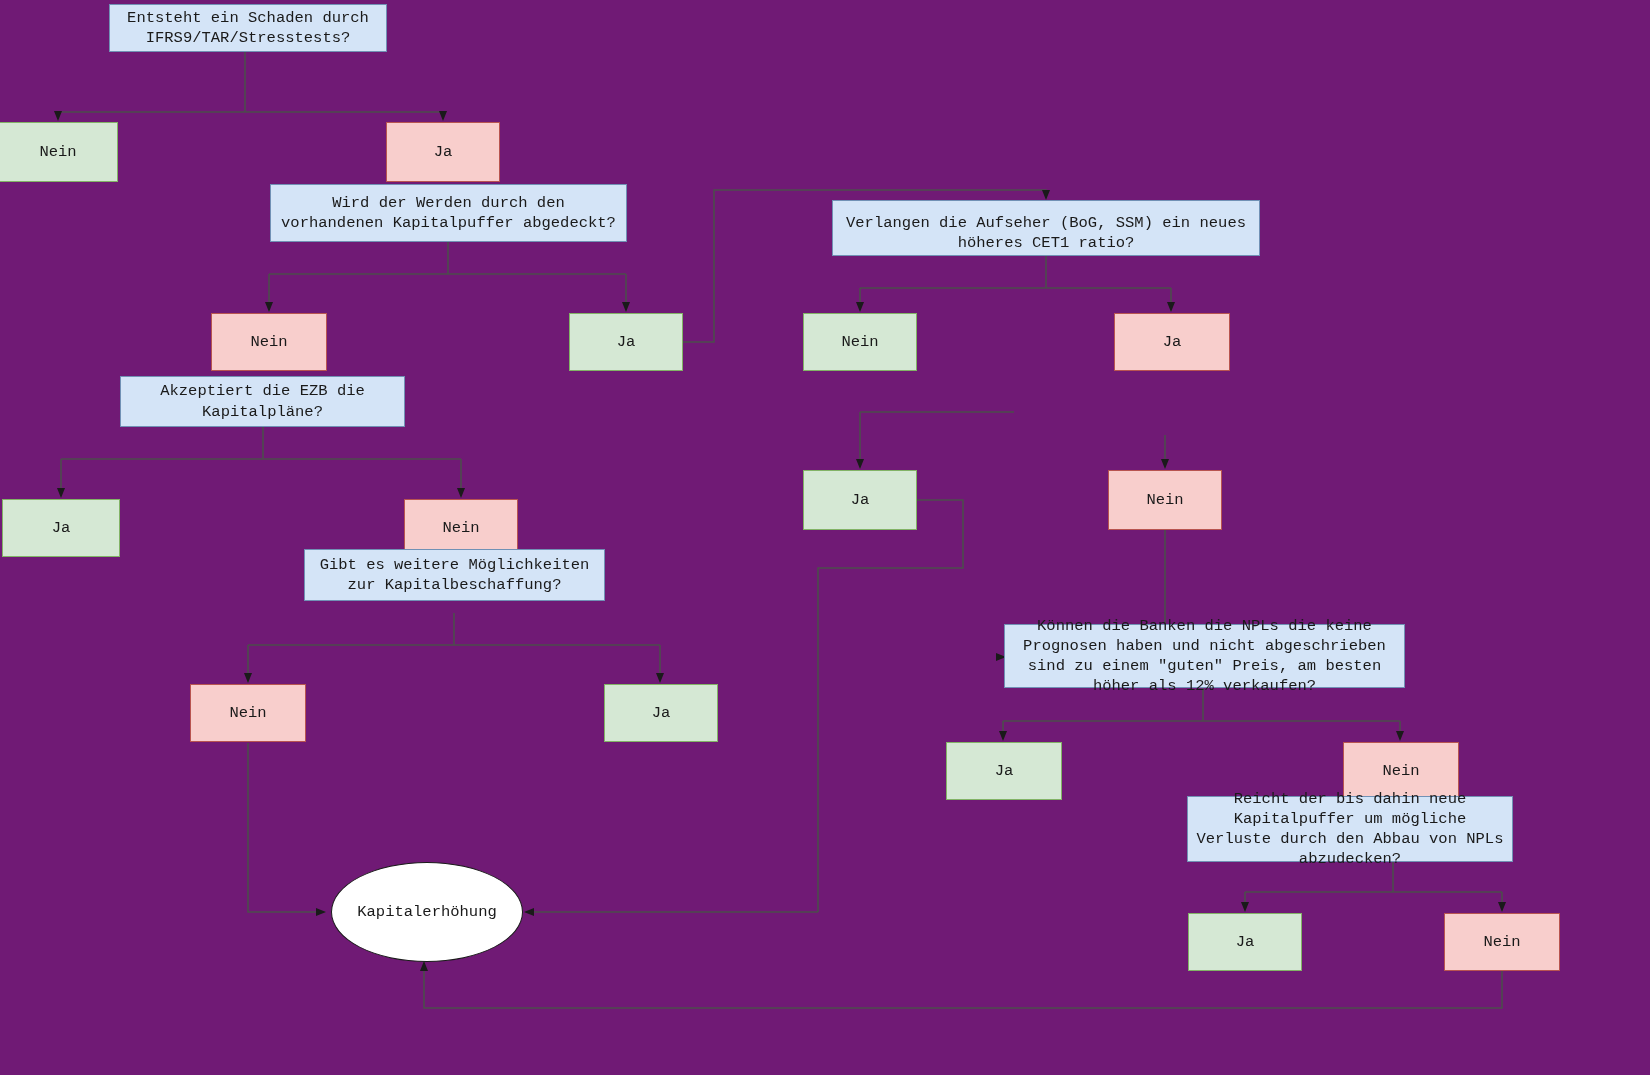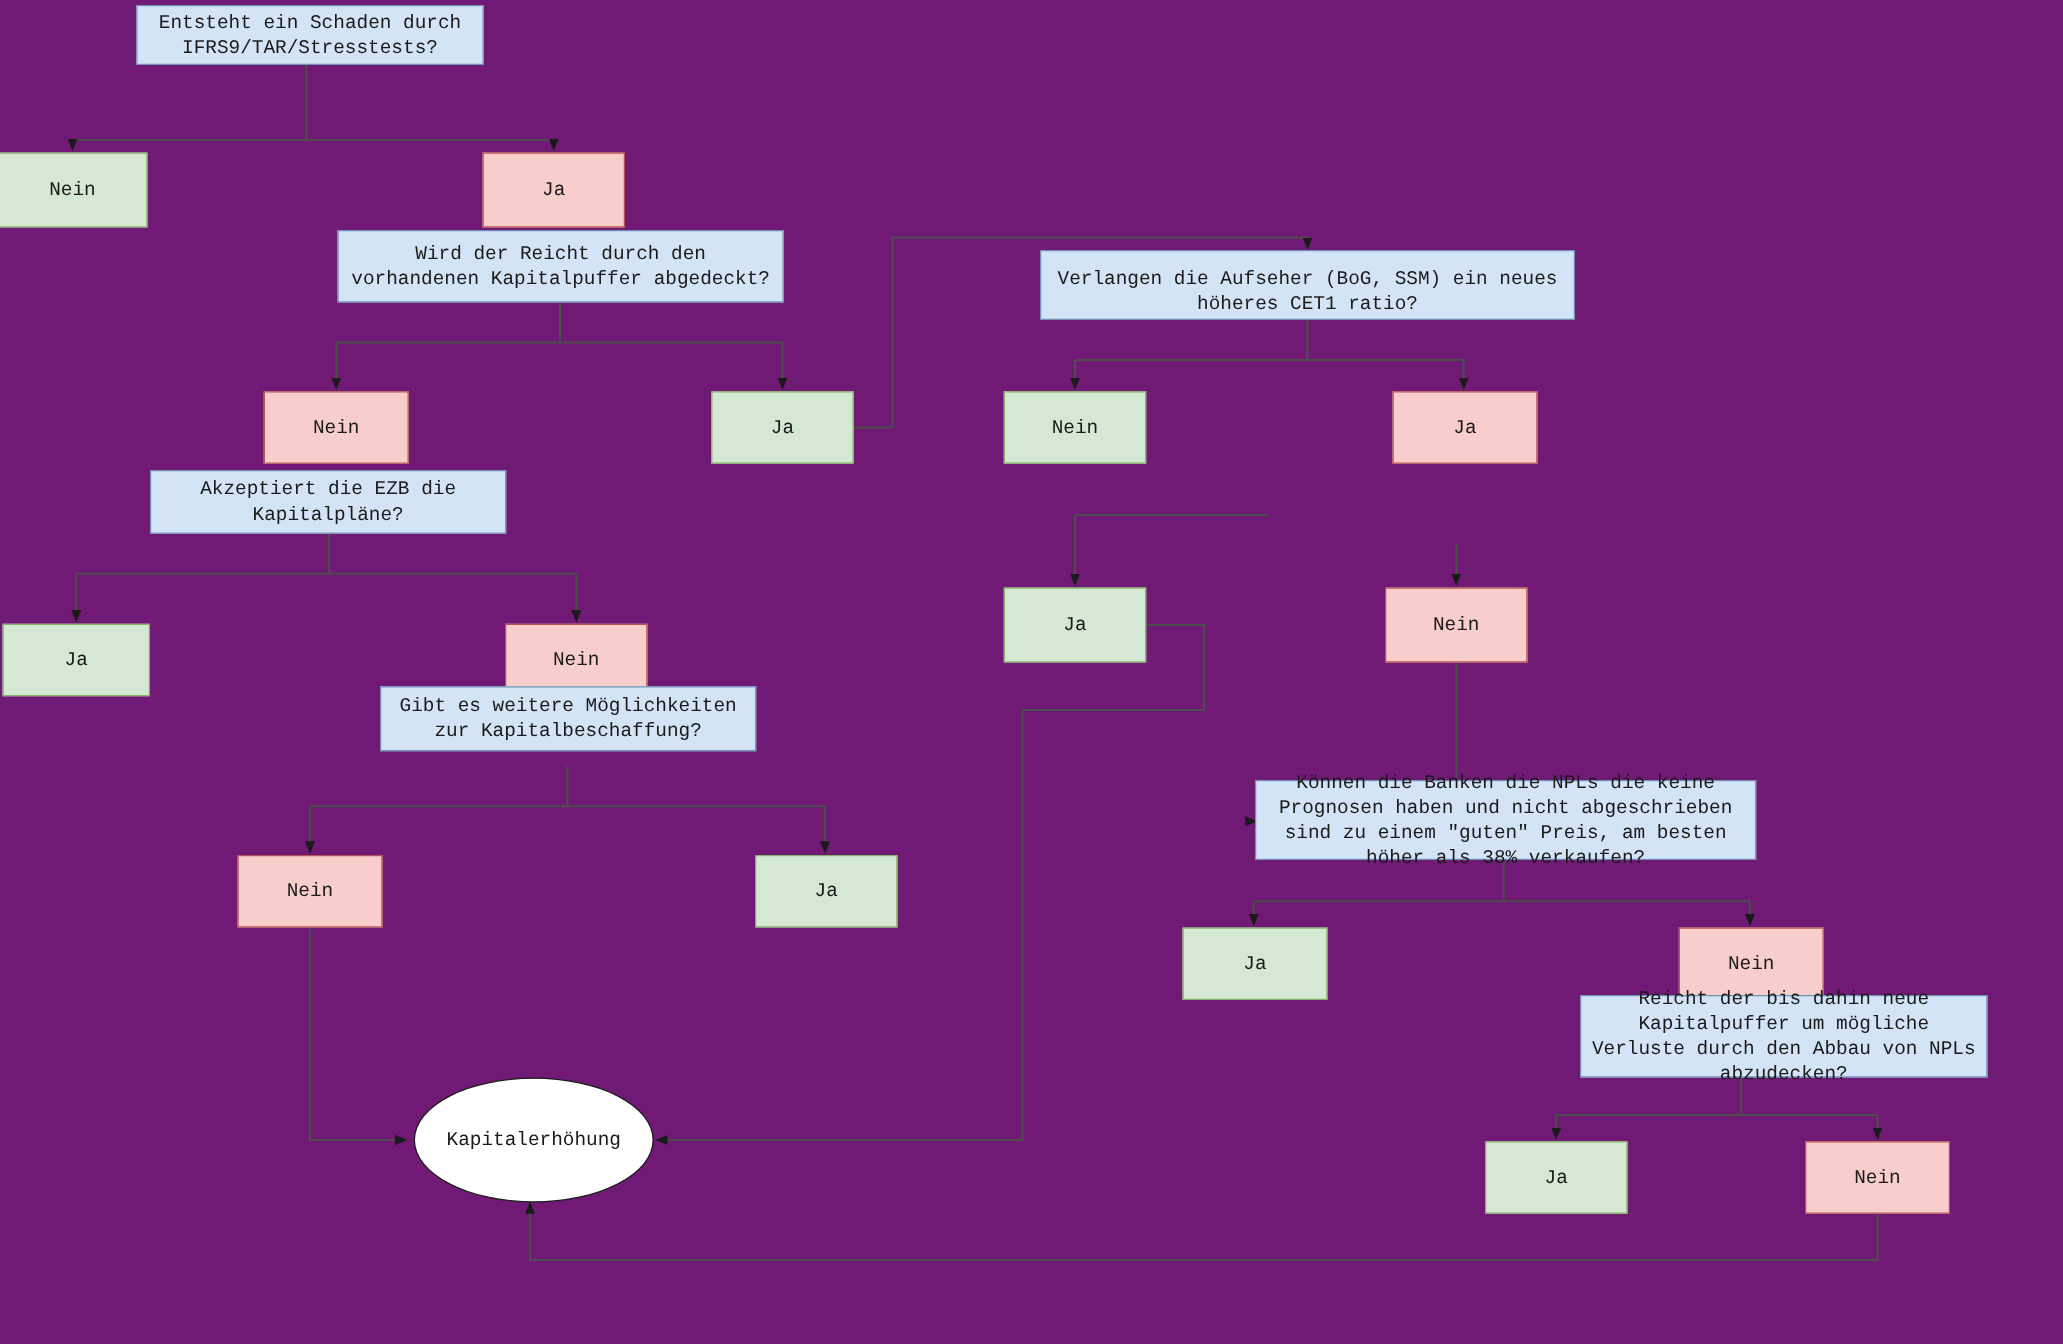--- a/index.html
+++ b/index.html
@@ -128,21 +128,21 @@
 
   <div class="node yes" style="left:-2px; top:122px; width:120px; height:60px;">
     <span>Nein</span>
   </div>
 
   <div class="node no" style="left:386px; top:122px; width:114px; height:60px;">
     <span>Ja</span>
   </div>
 
   <div class="node process" style="left:270px; top:184px; width:357px; height:58px;">
-    <span>Wird der Reicht durch den vorhandenen Kapitalpuffer abgedeckt?</span>
+    <span>Wird der Werden durch den vorhandenen Kapitalpuffer abgedeckt?</span>
   </div>
 
   <div class="node no" style="left:211px; top:313px; width:116px; height:58px;">
     <span>Nein</span>
   </div>
 
   <div class="node yes" style="left:569px; top:313px; width:114px; height:58px;">
     <span>Ja</span>
   </div>
 
@@ -185,32 +185,32 @@
 
   <div class="node no" style="left:190px; top:684px; width:116px; height:58px;">
     <span>Nein</span>
   </div>
 
   <div class="node yes" style="left:604px; top:684px; width:114px; height:58px;">
     <span>Ja</span>
   </div>
 
   <div class="node process" style="left:1004px; top:624px; width:401px; height:64px;">
-    <span>Können die Banken die NPLs die keine Prognosen haben und nicht abgeschrieben sind zu einem "guten" Preis, am besten höher als 38% verkaufen?</span>
+    <span>Können die Banken die NPLs die keine Prognosen haben und nicht abgeschrieben sind zu einem "guten" Preis, am besten höher als 12% verkaufen?</span>
   </div>
 
   <div class="node yes" style="left:946px; top:742px; width:116px; height:58px;">
     <span>Ja</span>
   </div>
 
   <div class="node no" style="left:1343px; top:742px; width:116px; height:58px;">
     <span>Nein</span>
   </div>
 
-  <div class="node process" style="left:1264px; top:796px; width:326px; height:66px;">
+  <div class="node process" style="left:1187px; top:796px; width:326px; height:66px;">
     <span>Reicht der bis dahin neue Kapitalpuffer um mögliche Verluste durch den Abbau von NPLs abzudecken?</span>
   </div>
 
   <div class="node yes" style="left:1188px; top:913px; width:114px; height:58px;">
     <span>Ja</span>
   </div>
 
   <div class="node no" style="left:1444px; top:913px; width:116px; height:58px;">
     <span>Nein</span>
   </div>

